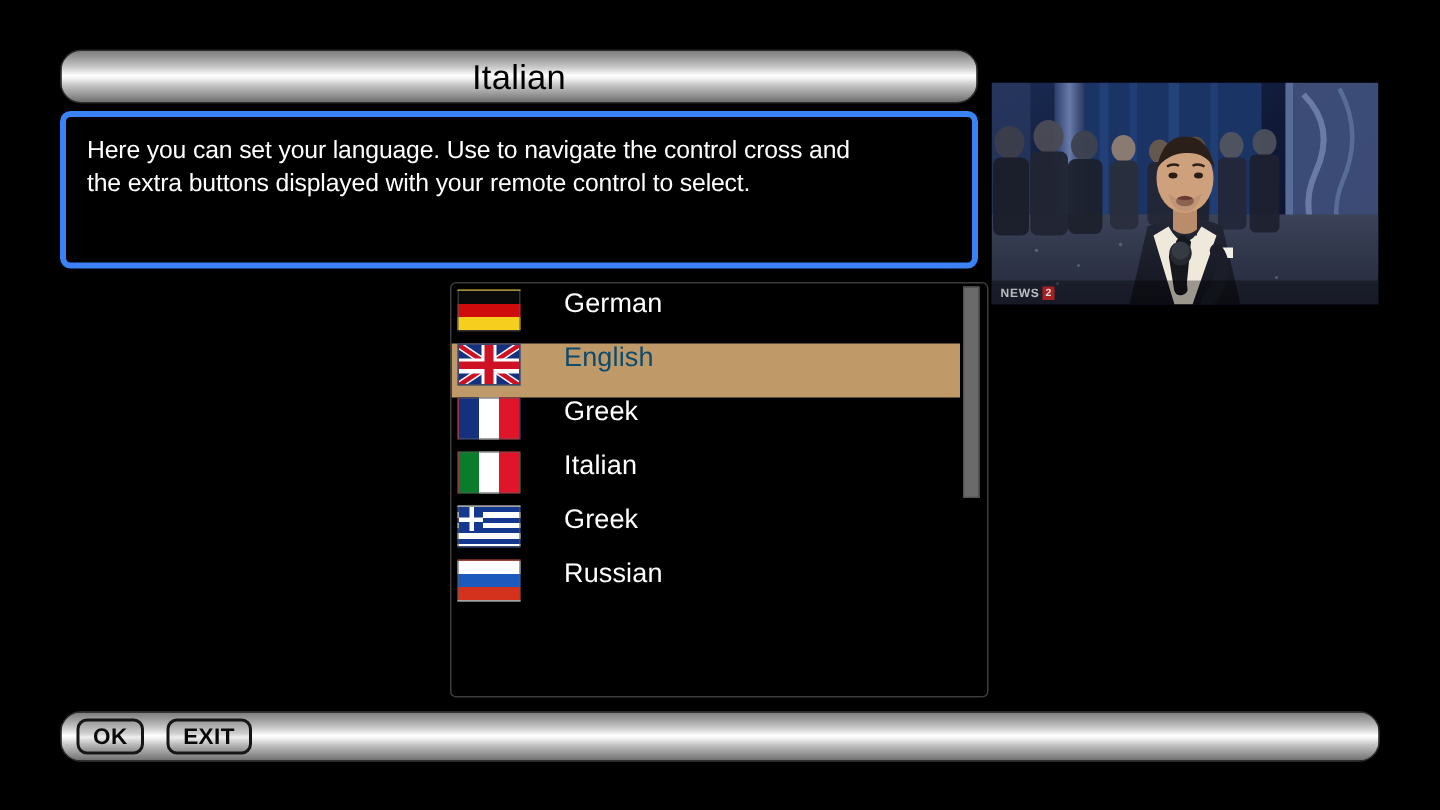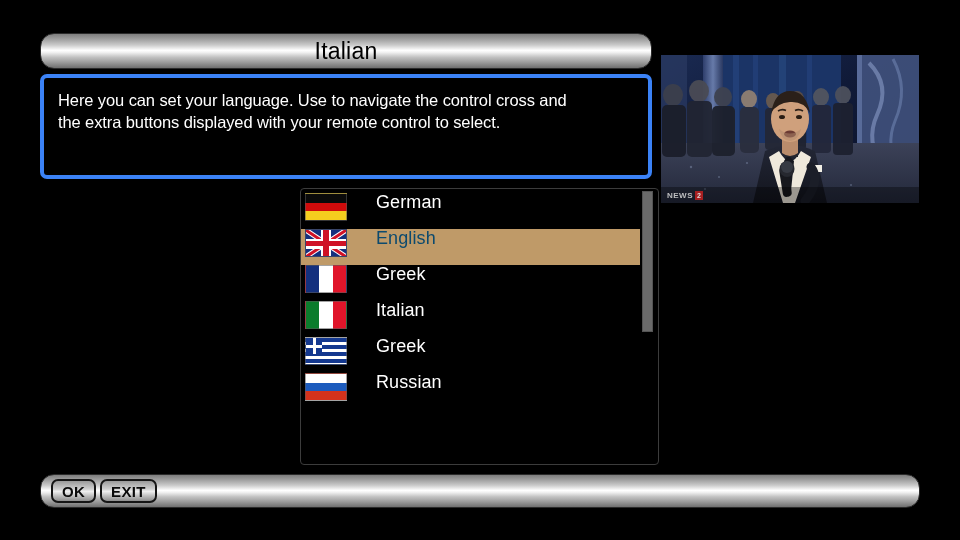--- a/index.html
+++ b/index.html
@@ -219,21 +219,21 @@
 
   
   #bottom-bar {
     left: 40px;
     top: 474px;
     width: 880px;
     height: 34px;
     display: flex;
     align-items: center;
     padding-left: 10px;
-    gap: 4px;
+    gap: 15px;
   }
   .softkey {
     height: 24px;
     min-width: 44px;
     padding: 0 9px;
     border: 2px solid #161616;
     border-radius: 7px;
     background: linear-gradient(to bottom,#9a9a9a 0%,#cfcfcf 40%,#efefef 52%,#bdbdbd 75%,#8e8e8e 100%);
     display: flex;
     align-items: center;

